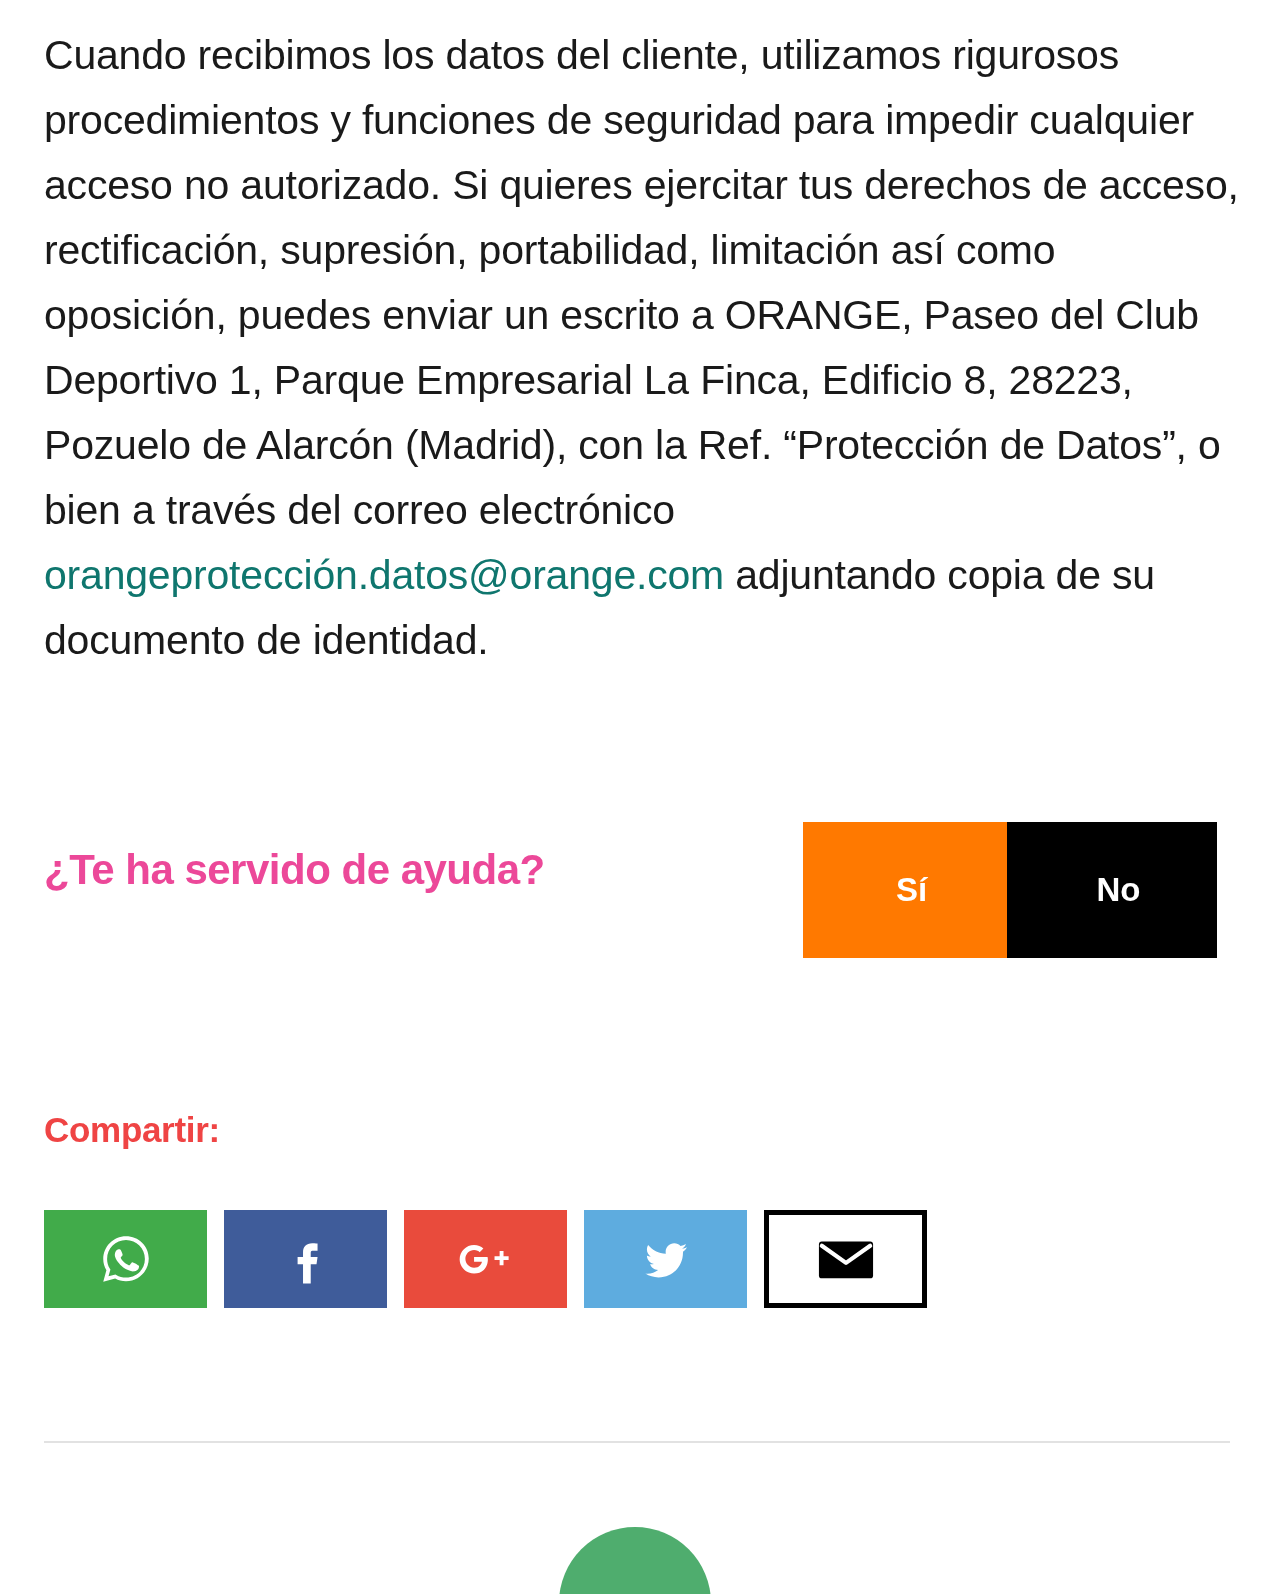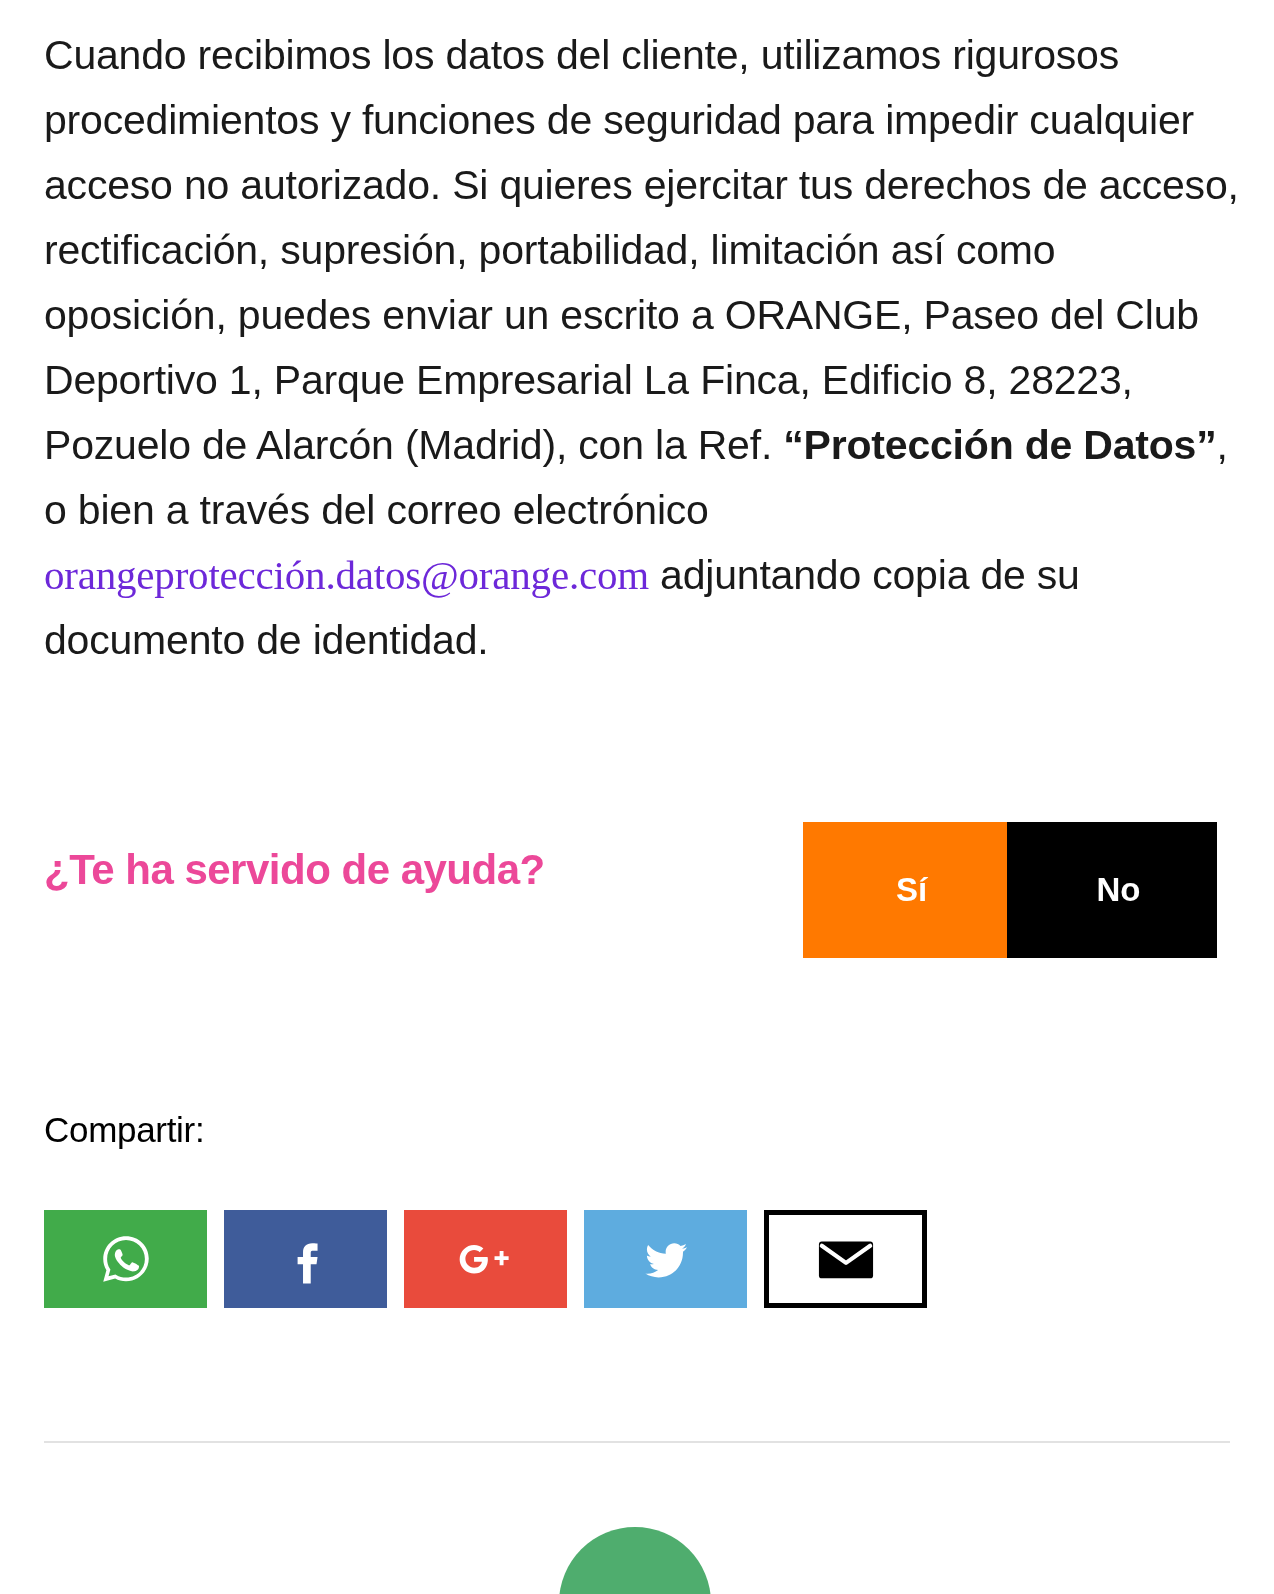--- a/index.html
+++ b/index.html
@@ -32,26 +32,25 @@
   }
   .para {
     font-size: 41px;
     line-height: 65px;
     color: #1a1a1a;
     letter-spacing: -0.2px;
     white-space: pre-wrap;
     word-break: normal;
   }
   .para b {
-    font-weight: 700;
+    font-weight: 400;
   }
   .mail-link {
-    color: #6d28d9;
+    color: #0f766e;
     text-decoration: none;
-    font-family: Liberation Serif, serif;
   }
 
   
   .helpful {
     position: absolute;
     left: 44px;
     top: 822px;
     width: 1180px;
     height: 136px;
   }
@@ -88,22 +87,22 @@
   }
   .vote-yes { background: #ff7900; }
   .vote-no  { background: #000000; width: 210px; }
 
   
   .share-title {
     position: absolute;
     left: 44px;
     top: 1110px;
     font-size: 35px;
-    font-weight: 400;
-    color: #000000;
+    font-weight: 700;
+    color: #ef4444;
     letter-spacing: -0.3px;
   }
   .share-row {
     position: absolute;
     left: 44px;
     top: 1210px;
     display: flex;
     gap: 17px;
   }
   .share-btn {

